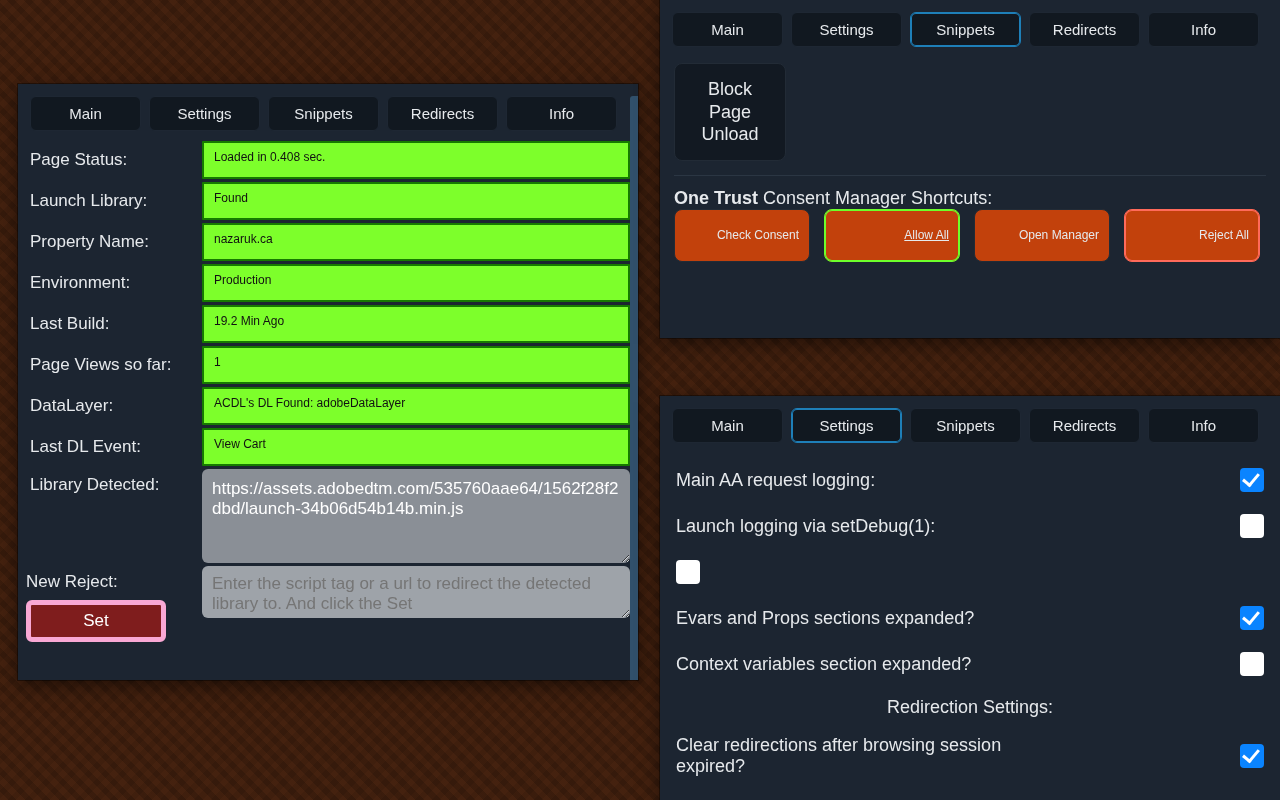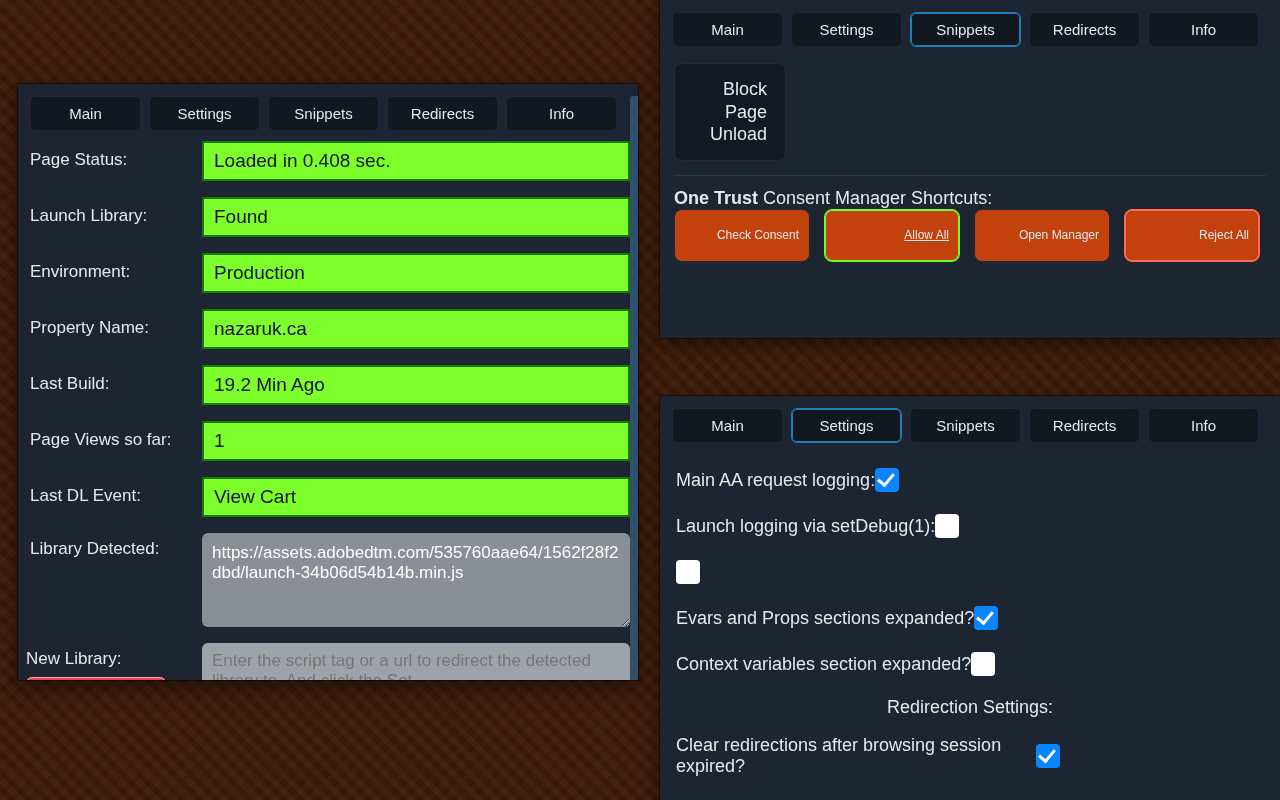--- a/index.html
+++ b/index.html
@@ -52,34 +52,34 @@
     border: 1px solid #1e7fb8;
     box-shadow: 0 0 0 1px #1e7fb8 inset;
   }
 
   
   .row {
     display: flex;
     align-items: stretch;
     gap: 8px;
     padding: 0 8px;
-    margin-bottom: 16px;
+    margin-bottom: 3px;
   }
   .row .label {
     width: 168px;
     padding: 9px 4px 9px 4px;
     font-size: 17px;
   }
   .row .val {
     flex: 1;
     background: #7dff2b;
     border: 2px solid #167a00;
     color: #111;
     padding: 7px 10px;
-    font-size: 19px;
+    font-size: 12px;
     border-radius: 1px;
   }
   .row textarea.detected {
     flex: 1;
     background: #8a8f96;
     color: #fff;
     border: none;
     border-radius: 6px;
     padding: 10px 10px;
     font-size: 17px;
@@ -99,26 +99,27 @@
     height: 52px;
   }
   .row .label-col {
     width: 168px;
     display: flex;
     flex-direction: column;
     gap: 8px;
     padding-top: 6px;
   }
   .btn-small {
-    background: #ef4444;
-    border: 1px solid #f9a8d4;
+    background: #7f1d1d;
+    border: 5px solid #f9a8d4;
     border-radius: 6px;
     color: #fff;
     padding: 6px 10px;
     font-size: 17px;
+    text-align: center;
     cursor: pointer;
     width: 140px;
   }
 
   
   #panel-main::after {
     content: "";
     position: absolute;
     right: 0; top: 12px; bottom: 0;
     width: 8px;
@@ -129,21 +130,21 @@
   
   .snip-body { padding: 6px 14px 14px 14px; }
   .block-btn {
     background: #121922;
     border: 1px solid #222b36;
     border-radius: 8px;
     color: #e6e9ec;
     font-size: 18px;
     padding: 14px 18px;
     width: 112px;
-    text-align: right;
+    text-align: center;
     line-height: 1.25;
     cursor: pointer;
   }
   .hr {
     border: none;
     border-top: 1px solid #2b3643;
     margin: 14px 0 12px 0;
   }
   .ot-title { font-size: 18px; margin-bottom: 0; }
   .ot-title b { font-weight: 700; }
@@ -161,20 +162,21 @@
     cursor: pointer;
   }
   .ot-btn.allow { border: 1px solid #6dff2b; box-shadow: 0 0 0 1px #6dff2b inset; text-decoration: underline; }
   .ot-btn.reject { border: 1px solid #ff6a5a; box-shadow: 0 0 0 1px #ff6a5a inset; }
 
   
   .settings-body { padding: 4px 16px 10px 16px; }
   .set-row {
     display: flex;
     align-items: center;
+    justify-content: space-between;
     padding: 11px 0;
   }
   .set-row .slabel { font-size: 18px; max-width: 360px; }
   .chk {
     appearance: none;
     width: 24px; height: 24px;
     border-radius: 4px;
     background: #fff;
     position: relative;
     cursor: pointer;
@@ -213,46 +215,50 @@
 
   <div class="row">
     <div class="label">Page Status:</div>
     <div class="val">Loaded in 0.408 sec.</div>
   </div>
   <div class="row">
     <div class="label">Launch Library:</div>
     <div class="val">Found</div>
   </div>
   <div class="row">
+    <div class="label">Property Name:</div>
+    <div class="val">nazaruk.ca</div>
+  </div>
+  <div class="row">
     <div class="label">Environment:</div>
     <div class="val">Production</div>
   </div>
   <div class="row">
-    <div class="label">Property Name:</div>
-    <div class="val">nazaruk.ca</div>
-  </div>
-  <div class="row">
     <div class="label">Last Build:</div>
     <div class="val">19.2 Min Ago</div>
   </div>
   <div class="row">
     <div class="label">Page Views so far:</div>
     <div class="val">1</div>
+  </div>
+  <div class="row">
+    <div class="label">DataLayer:</div>
+    <div class="val">ACDL's DL Found: adobeDataLayer</div>
   </div>
   <div class="row">
     <div class="label">Last DL Event:</div>
     <div class="val">View Cart</div>
   </div>
   <div class="row" style="align-items:flex-start;">
     <div class="label" style="padding-top:6px;">Library Detected:</div>
     <textarea class="detected" style="">https://assets.adobedtm.com/535760aae64/1562f28f2dbd/launch-34b06d54b14b.min.js</textarea>
   </div>
   <div class="row" style="align-items:flex-start;">
     <div class="label-col">
-      <div>New Library:</div>
+      <div>New Reject:</div>
       <div class="btn-small">Set</div>
     </div>
     <textarea class="newlib" placeholder="Enter the script tag or a url to redirect the detected library to. And click the Set" style=""></textarea>
   </div>
 </div>
 
 <div id="panel-snippets" class="panel">
   <div class="tabs">
     <div class="tab">Main</div>
     <div class="tab">Settings</div>

